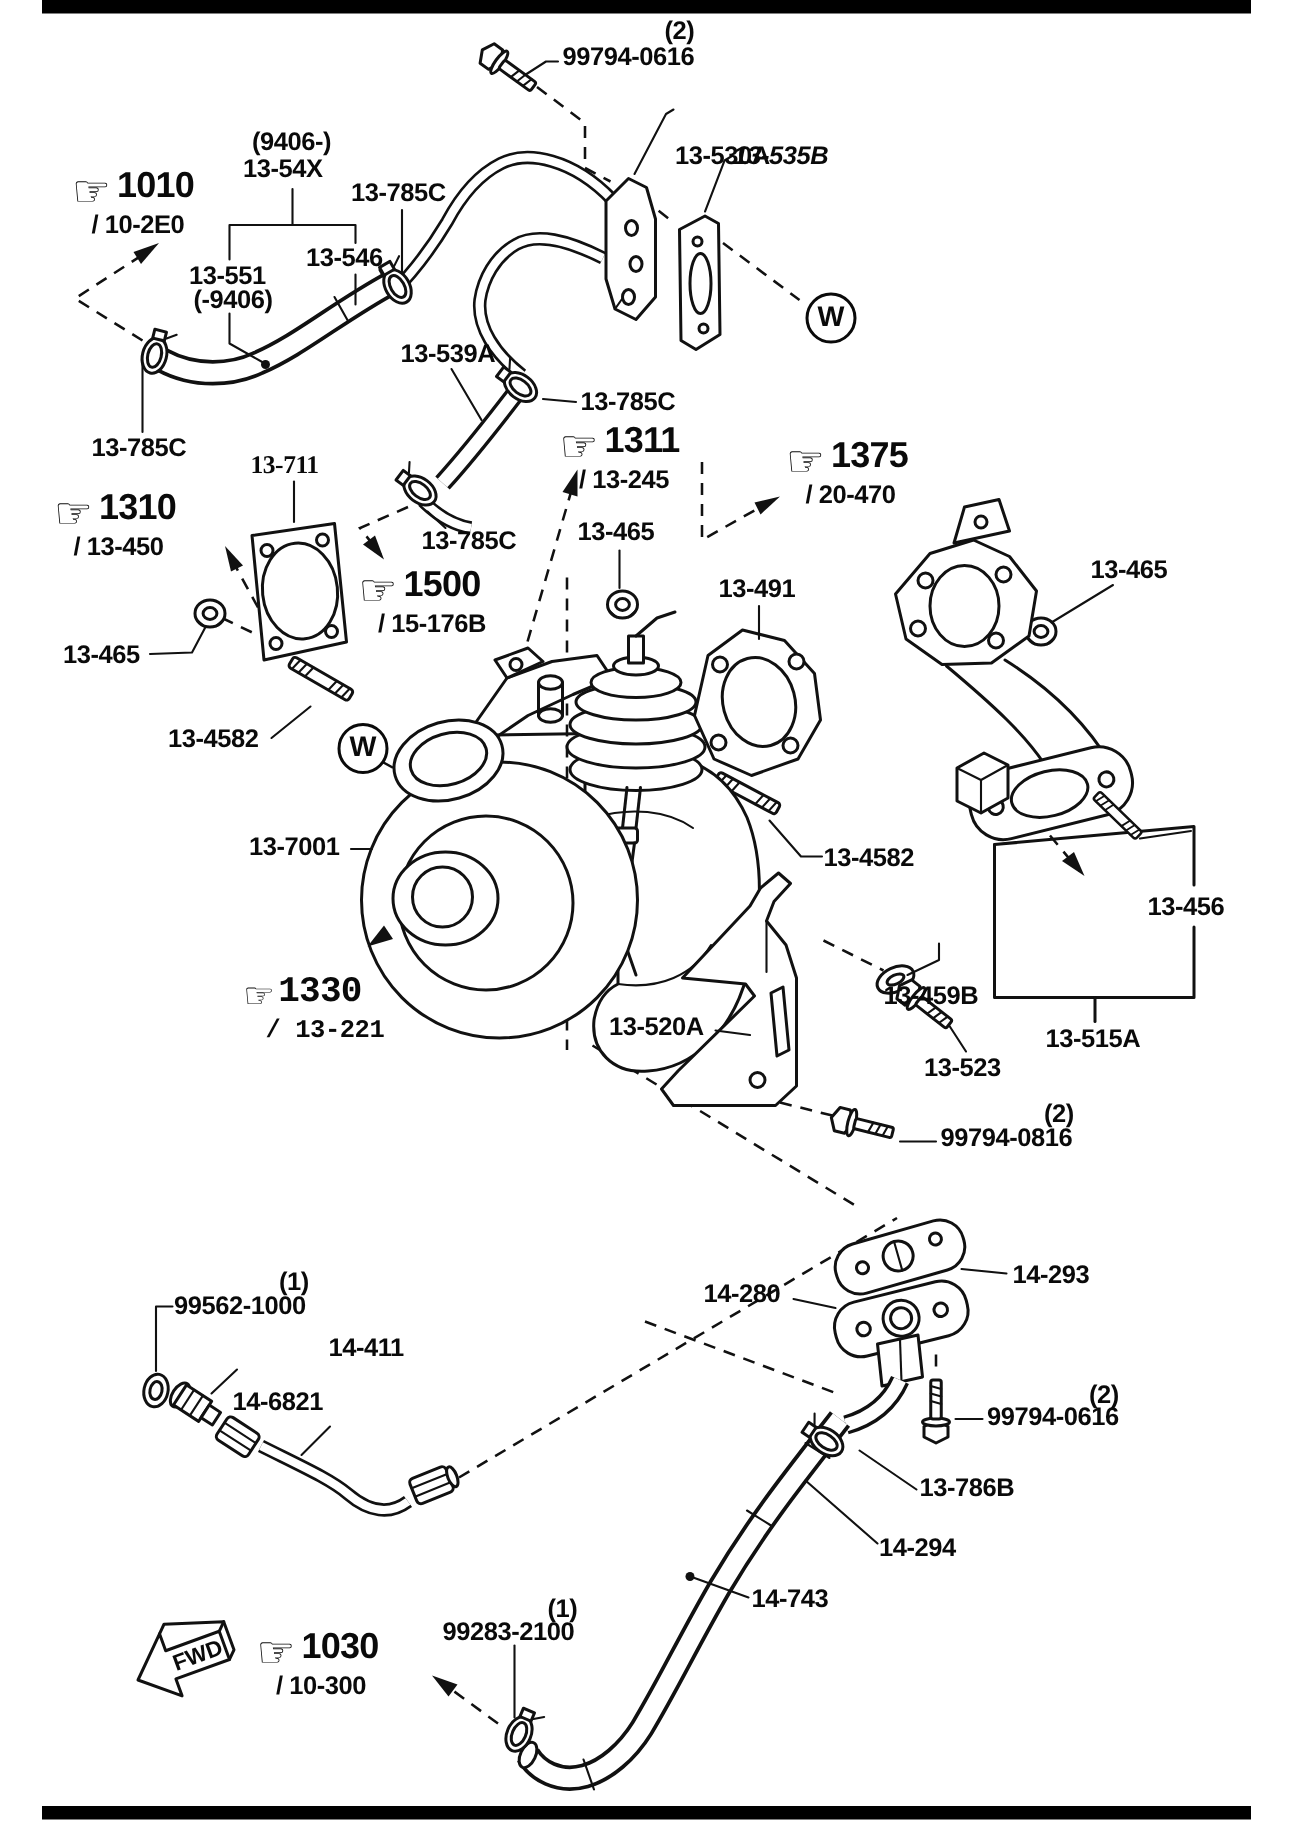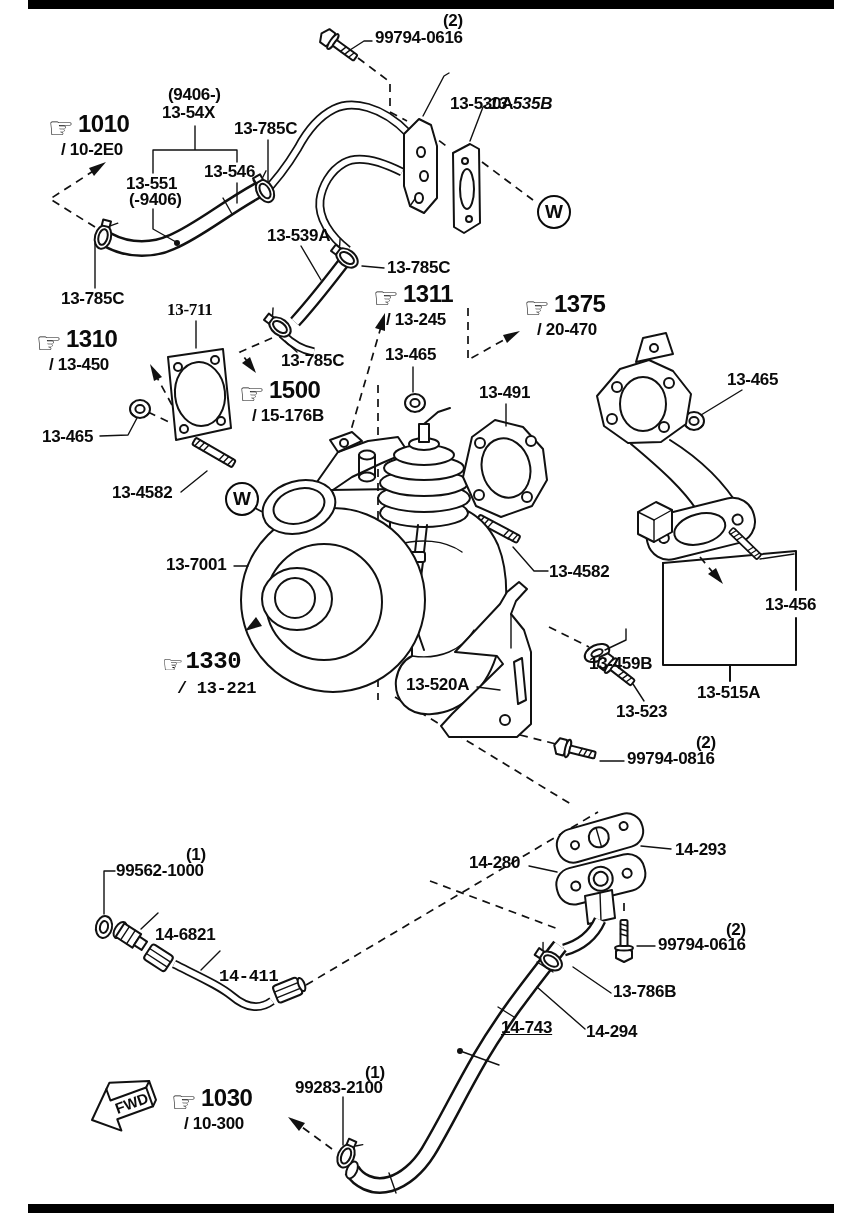--- a/index.html
+++ b/index.html
@@ -411,28 +411,28 @@
     <div class="plabel" style="left: 697px; top: 684px;">13-515A</div>
     <div class="plabel" style="left: 406px; top: 676px;">13-520A</div>
     <div class="plabel" style="left: 616px; top: 703px;">13-523</div>
     <div class="plabel" style="left: 696px; top: 734px;">(2)</div>
     <div class="plabel" style="left: 627px; top: 750px;">99794-0816</div>
     <div class="plabel" style="left: 675px; top: 841px;">14-293</div>
     <div class="plabel" style="left: 469px; top: 854px;">14-280</div>
     <div class="plabel" style="left: 186px; top: 846px;">(1)</div>
     <div class="plabel" style="left: 116px; top: 862px;">99562-1000</div>
     <div class="plabel" style="left: 155px; top: 896px; margin-top: 30px;">14-6821</div>
-    <div class="plabel" style="left: 219px; top: 968px; font-family: Liberation Mono, monospace;">14-411</div>
+    <div class="plabel" style="left: 219px; top: 890px;">14-411</div>
     <div class="plabel" style="left: 726px; top: 921px;">(2)</div>
     <div class="plabel" style="left: 658px; top: 936px;">99794-0616</div>
     <div class="plabel" style="left: 613px; top: 983px;">13-786B</div>
     <div class="plabel" style="left: 586px; top: 1023px;">14-294</div>
     <div class="plabel" style="left: 365px; top: 1064px;">(1)</div>
     <div class="plabel" style="left: 295px; top: 1079px;">99283-2100</div>
-    <div class="plabel" style="left: 501px; top: 1019px; text-decoration: underline;">14-743</div>
+    <div class="plabel" style="left: 501px; top: 1057px;">14-743</div>
     <div class="ref" style="left: 48px; top: 110px;"><span class="hand">☞</span><span class="num">1010</span><div class="sub">/ 10-2E0</div></div>
     <div class="ref" style="left: 36px; top: 325px;"><span class="hand">☞</span><span class="num">1310</span><div class="sub">/ 13-450</div></div>
     <div class="ref" style="left: 373px; top: 280px;"><span class="hand">☞</span><span class="num">1311</span><div class="sub">/ 13-245</div></div>
     <div class="ref" style="left: 524px; top: 290px;"><span class="hand">☞</span><span class="num">1375</span><div class="sub">/ 20-470</div></div>
     <div class="ref" style="left: 239px; top: 376px;"><span class="hand">☞</span><span class="num">1500</span><div class="sub">/ 15-176B</div></div>
     <div class="ref" style="left: 164px; top: 648px; font-family: Liberation Mono, monospace;"><span class="hand">☞</span><span class="num">1330</span><div class="sub">/ 13-221</div></div>
     <div class="ref" style="left: 171px; top: 1084px;"><span class="hand">☞</span><span class="num">1030</span><div class="sub">/ 10-300</div></div>
     <div class="wsym" style="left: 537px; top: 195px;">W</div>
     <div class="wsym" style="left: 225px; top: 482px;">W</div>
   </div>

